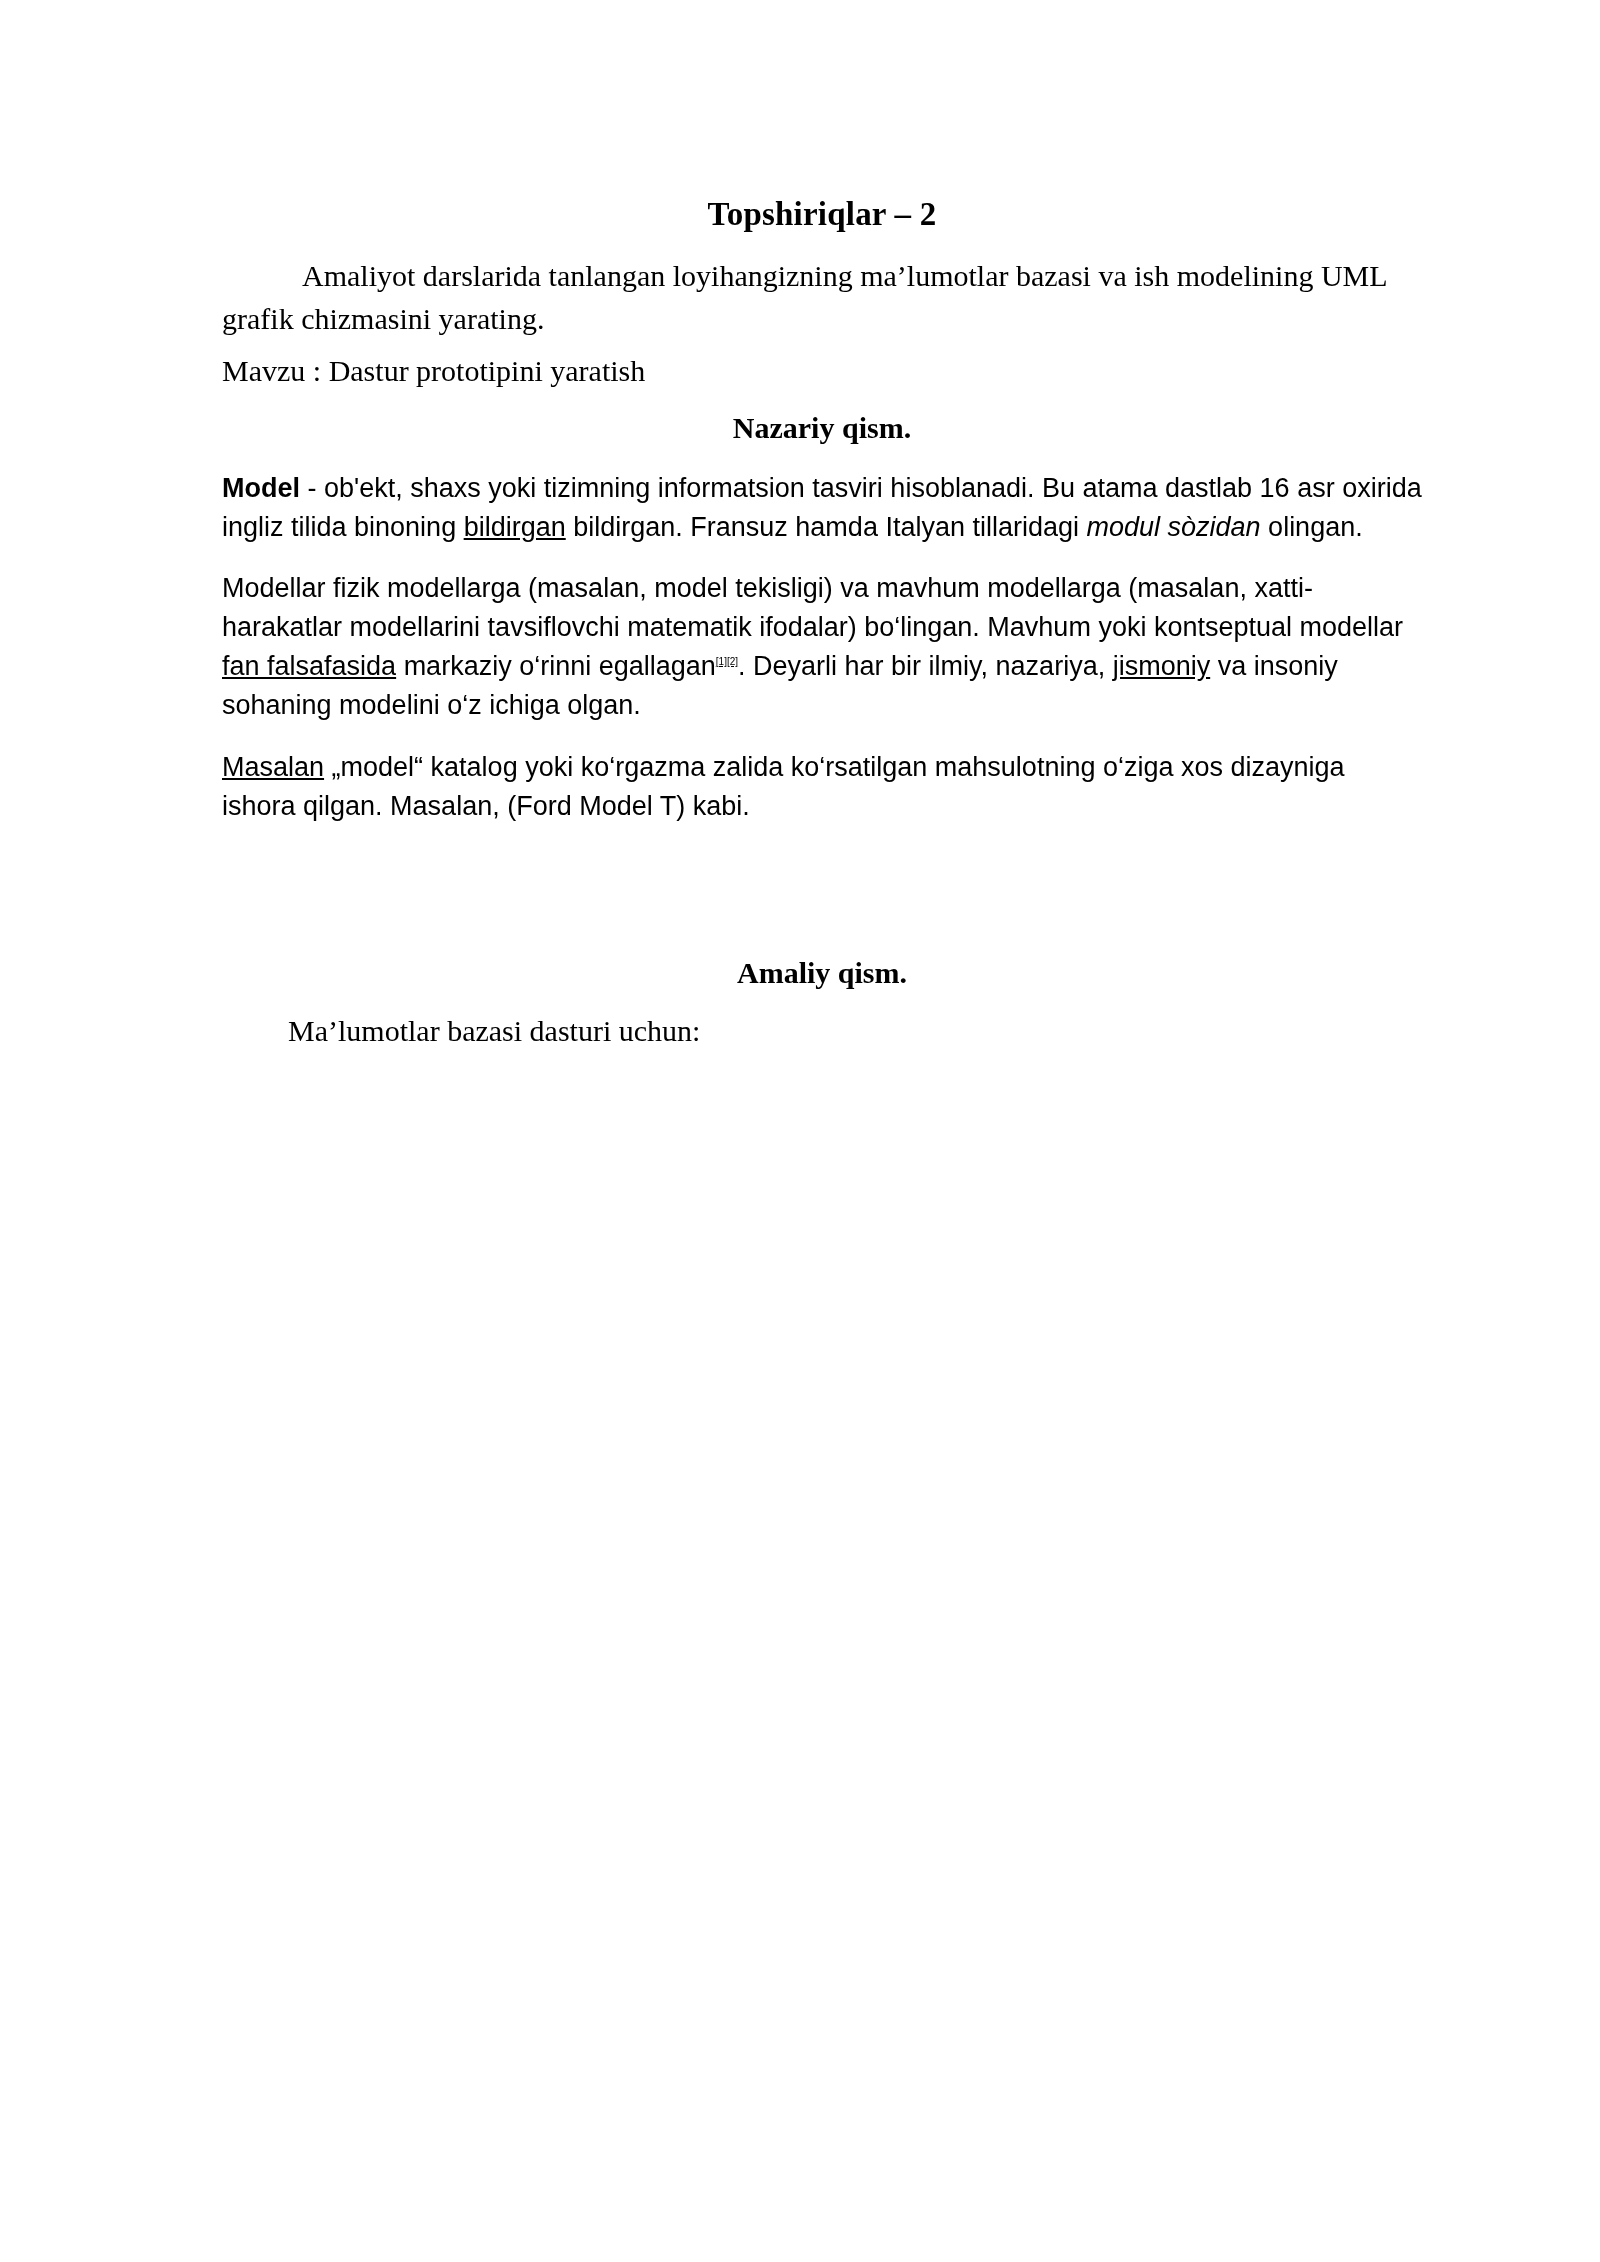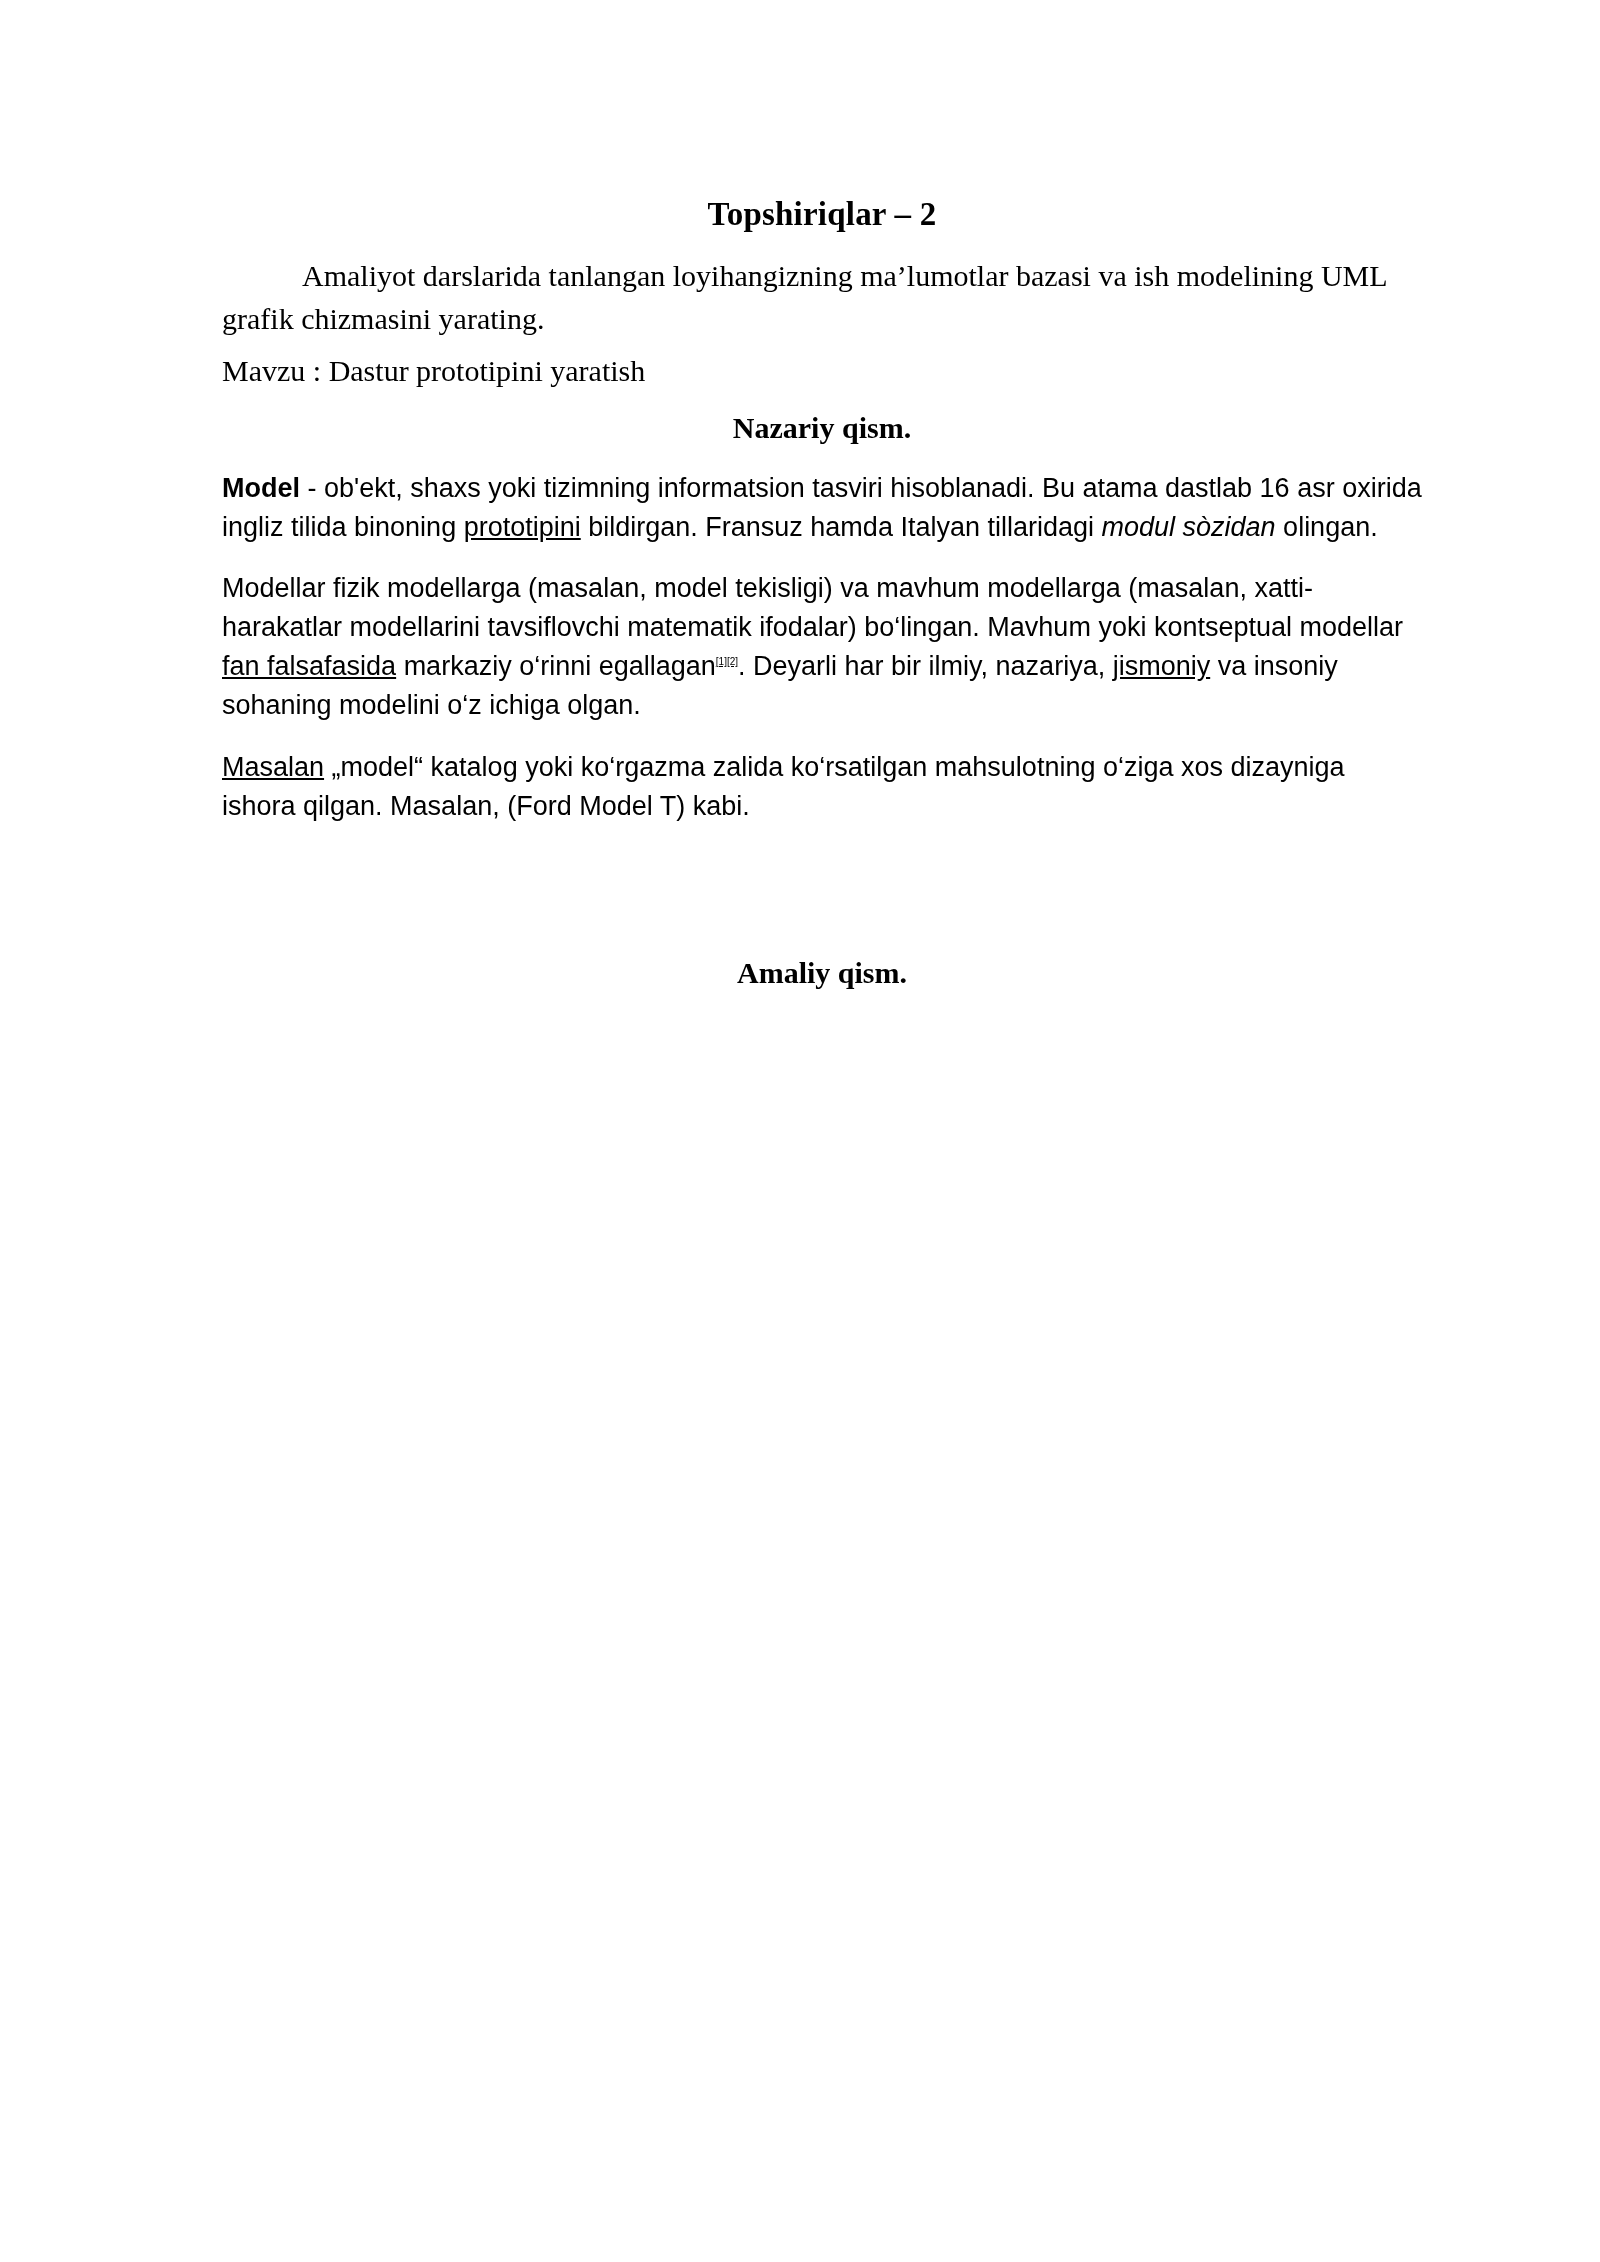--- a/index.html
+++ b/index.html
@@ -108,32 +108,33 @@
 
     <p class="serif-p indent">Amaliyot darslarida tanlangan loyihangizning ma’lumotlar bazasi va ish modelining UML grafik chizmasini yarating.</p>
 
     <p class="serif-p">Mavzu : Dastur prototipini yaratish</p>
 
     <h2 class="section-head">Nazariy qism.</h2>
 
     <div class="sans-block">
 
       <p class="sans-p">
-        <b>Model</b><span> - ob'ekt, shaxs yoki tizimning informatsion tasviri hisoblanadi. Bu atama dastlab 16 asr oxirida ingliz tilida binoning </span><span class="u">prototipini</span><span> bildirgan. Fransuz hamda Italyan tillaridagi </span><i>modul sòzidan</i><span> olingan.</span>
+        <b>Model</b><span> - ob'ekt, shaxs yoki tizimning informatsion tasviri hisoblanadi. Bu atama dastlab 16 asr oxirida ingliz tilida binoning </span><span class="u">bildirgan</span><span> bildirgan. Fransuz hamda Italyan tillaridagi </span><i>modul sòzidan</i><span> olingan.</span>
       </p>
 
       <p class="sans-p">
         <span>Modellar fizik modellarga (masalan, model tekisligi) va mavhum modellarga (masalan, xatti-harakatlar modellarini tavsiflovchi matematik ifodalar) bo‘lingan. Mavhum yoki kontseptual modellar </span><span class="u">fan falsafasida</span><span> markaziy o‘rinni egallagan</span><sup class="refs">[1][2]</sup><span>. Deyarli har bir ilmiy, nazariya, </span><span class="u">jismoniy</span><span> va insoniy sohaning modelini o‘z ichiga olgan.</span>
       </p>
 
       <p class="sans-p">
         <span class="u">Masalan</span><span> „model“ katalog yoki ko‘rgazma zalida ko‘rsatilgan mahsulotning o‘ziga xos dizayniga ishora qilgan. Masalan, (Ford Model T) kabi.</span>
       </p>
 
     </div>
 
     <div class="spacer-big"></div>
 
     <h2 class="amaliy-head">Amaliy qism.</h2>
 
+    <p class="amaliy-p">Ma’lumotlar bazasi  dasturi uchun:</p>
 
   </div>
 </div>
 
 </body></html>

